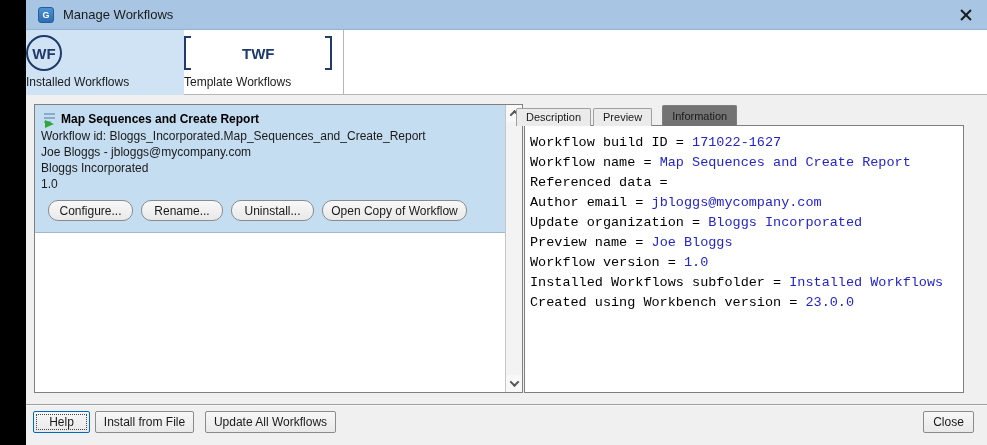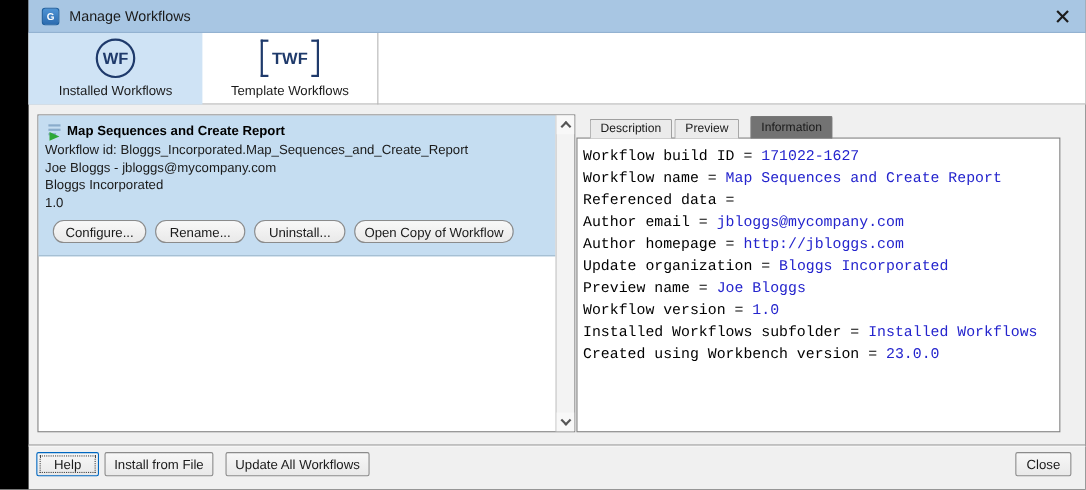--- a/index.html
+++ b/index.html
@@ -12,27 +12,27 @@
   .titlebar { position:absolute; left:0; top:0; right:0; height:30px; background:#a8c6e3; border-bottom:1px solid #93b2d1; }
   .app-icon { position:absolute; left:12px; top:7px; width:16px; height:16px; background:linear-gradient(#4e93d4,#2d6cb0); border:1px solid #1f5f9e; border-radius:3px; color:#fff; font-size:9px; font-weight:bold; display:flex; align-items:center; justify-content:center; }
   .title-text { position:absolute; left:37px; top:0; height:25px; line-height:30px; font-size:13px; color:#1a1a1a; }
   .close-x { position:absolute; right:13px; top:7px; width:16px; height:16px; cursor:pointer; }
   .close-x::before, .close-x::after { content:""; position:absolute; left:1px; top:7px; width:14px; height:2px; background:#1c1c1c; }
   .close-x::before { transform:rotate(45deg); }
   .close-x::after  { transform:rotate(-45deg); }
 
   
   .tabstrip { position:absolute; left:0; top:30px; right:0; height:65px; background:#ffffff; border-bottom:1px solid #b6b6b6; }
-  .top-tab { position:absolute; top:0; height:65px; display:flex; flex-direction:column; align-items:center; justify-content:flex-end; padding-bottom:6px; cursor:pointer; }
+  .top-tab { position:absolute; top:0; height:65px; display:flex; flex-direction:column; align-items:flex-start; justify-content:flex-end; padding-bottom:6px; cursor:pointer; }
   .top-tab.sel { background:#cfe3f5; }
   .tab-installed { left:0; width:158px; }
   .tab-template { left:158px; width:160px; border-right:1px solid #b6b6b6; }
   .top-tab .tab-label { font-size:12px; color:#1a1a1a; margin-top:4px; }
   .wf-circle { width:36px; height:36px; border:2px solid #1f3a6b; border-radius:50%; color:#1f3a6b; font-size:15px; font-weight:bold; display:flex; align-items:center; justify-content:center; }
-  .twf-wrap { height:36px; display:flex; align-items:center; }
+  .twf-wrap { height:36px; display:flex; align-items:center;gap:48px; }
   .twf-brk { width:7px; height:34px; }
   .twf-brk.l { border-left:2px solid #1f3a6b; border-top:2px solid #1f3a6b; border-bottom:2px solid #1f3a6b; }
   .twf-brk.r { border-right:2px solid #1f3a6b; border-top:2px solid #1f3a6b; border-bottom:2px solid #1f3a6b; }
   .twf-text { font-size:15px; font-weight:bold; color:#1f3a6b; padding:0 3px; }
 
   
   .wf-panel { position:absolute; left:8px; top:104px; width:489px; height:289px; background:#fff; border:1px solid #808080; }
   .wf-item { position:absolute; left:0; top:0; right:17px; height:128px; background:#c5ddf1; border-bottom:1px solid #9fb8cd; padding:5px 6px 0 6px; cursor:default; }
   .wf-item-titlerow { display:flex; align-items:center; height:18px; }
   .wf-glyph { position:relative; width:16px; height:15px; margin-right:4px; flex:0 0 auto; }
@@ -49,21 +49,21 @@
 
   
   .scrollbar { position:absolute; top:0; right:0; bottom:0; width:17px; background:#f3f3f3; border-left:1px solid #c6c6c6; }
   .sb-btn { position:absolute; left:0; right:0; height:17px; background:#f8f8f8; display:flex; align-items:center; justify-content:center; cursor:pointer; }
   .sb-up { top:0; } .sb-down { bottom:0; }
   .chev { width:7px; height:7px; border-left:2px solid #555; border-top:2px solid #555; }
   .chev.up { transform:rotate(45deg) translate(1px,1px); }
   .chev.down { transform:rotate(225deg) translate(1px,1px); }
 
   
-  .detail-tabs { position:absolute; left:510px; top:106px; height:20px; display:flex; align-items:flex-end; z-index:2; }
+  .detail-tabs { position:absolute; left:490px; top:106px; height:20px; display:flex; align-items:flex-end; z-index:2; }
   .d-tab { font-size:11px; color:#1a1a1a; background:#ebebeb; border:1px solid #a0a0a0; border-bottom:none; height:18px; line-height:17px; padding:0 9px; margin-right:2px; cursor:pointer; border-top-left-radius:2px; border-top-right-radius:2px; }
   .d-tab.sel { background:#737373; border:1px solid #7f7f7f; border-bottom:none; height:21px; line-height:20px;margin-left:8px; }
   .detail-box { position:absolute; left:498px; top:125px; width:440px; height:268px; background:#fff; border:1px solid #7f7f7f; padding:7px 4px 0 5px; overflow:hidden; }
   .info-line { font-family:"Liberation Mono", monospace; font-size:13.5px; line-height:20px; white-space:pre; color:#000; }
   .info-line .val { color:#2424cd; }
 
   
   .footer-sep { position:absolute; left:0; right:0; top:404px; height:0; border-top:1px solid #a0a0a0; box-shadow:0 1px 0 #fafafa; }
   .foot-btn { position:absolute; top:411px; height:22px; font-size:12px; color:#1a1a1a; background:linear-gradient(#f7f7f7,#e9e9e9); border:1px solid #8b8b8b; border-radius:2px; font-family:"Liberation Sans",sans-serif; cursor:pointer; }
   .btn-help { left:7px; width:57px; border:1px solid #0067c0; outline:1px dotted #444; outline-offset:-4px; }
@@ -133,21 +133,20 @@
     <div class="d-tab">Description</div>
     <div class="d-tab">Preview</div>
     <div class="d-tab sel">Information</div>
   </div>
 
   <div class="detail-box">
     <div class="info-line"><span>Workflow build ID = </span><span class="val">171022-1627</span></div>
     <div class="info-line"><span>Workflow name = </span><span class="val">Map Sequences and Create Report</span></div>
     <div class="info-line"><span>Referenced data = </span><span class="val"></span></div>
     <div class="info-line"><span>Author email = </span><span class="val">jbloggs@mycompany.com</span></div>
-    <div class="info-line"><span>Author homepage = </span><span class="val">http://jbloggs.com</span></div>
     <div class="info-line"><span>Update organization = </span><span class="val">Bloggs Incorporated</span></div>
     <div class="info-line"><span>Preview name = </span><span class="val">Joe Bloggs</span></div>
     <div class="info-line"><span>Workflow version = </span><span class="val">1.0</span></div>
     <div class="info-line"><span>Installed Workflows subfolder = </span><span class="val">Installed Workflows</span></div>
     <div class="info-line"><span>Created using Workbench version = </span><span class="val">23.0.0</span></div>
   </div>
 
   <div class="footer-sep"></div>
   <button class="foot-btn btn-help">Help</button>
   <button class="foot-btn btn-install">Install from File</button>

